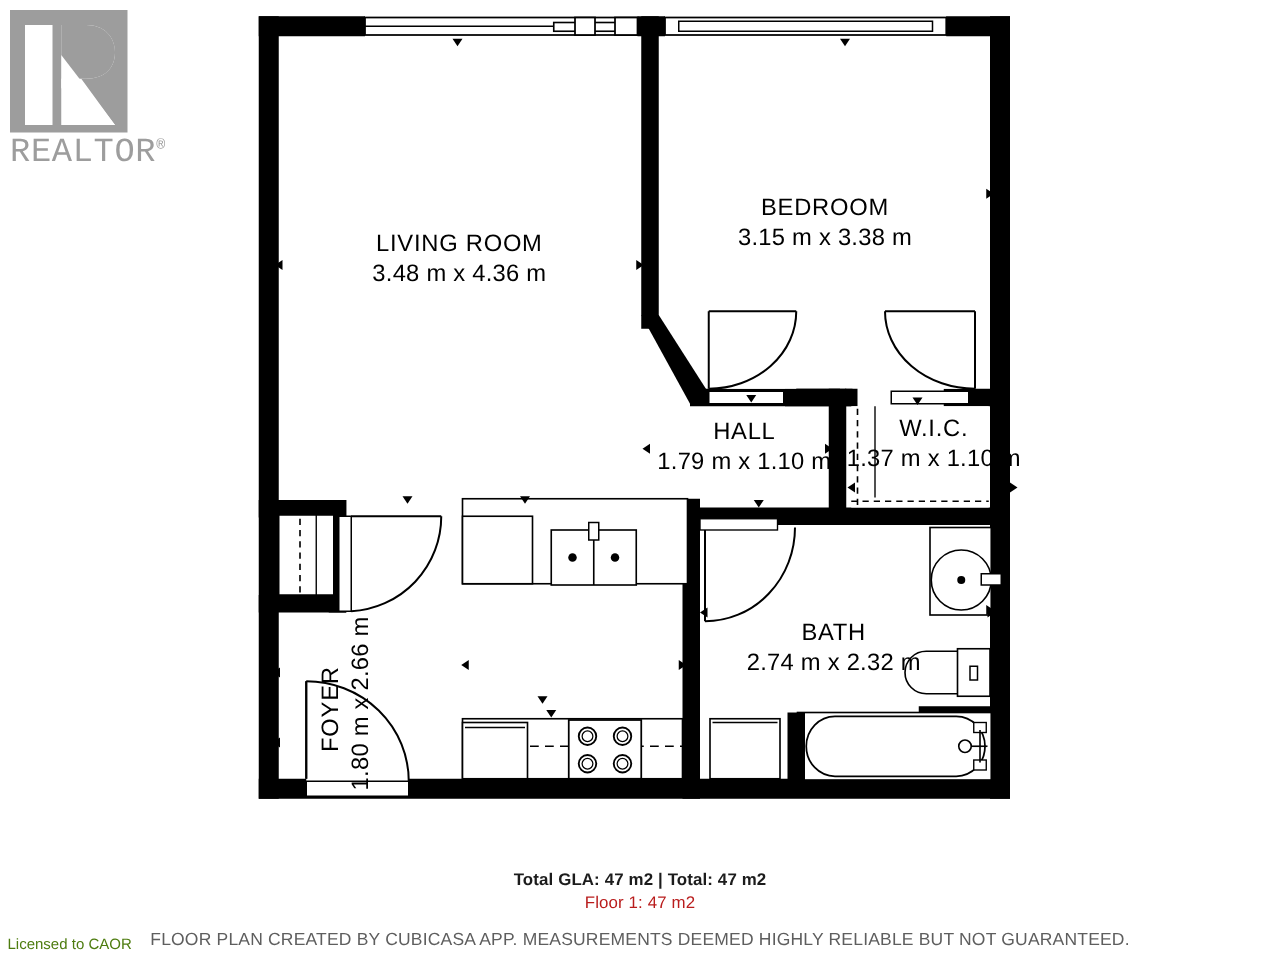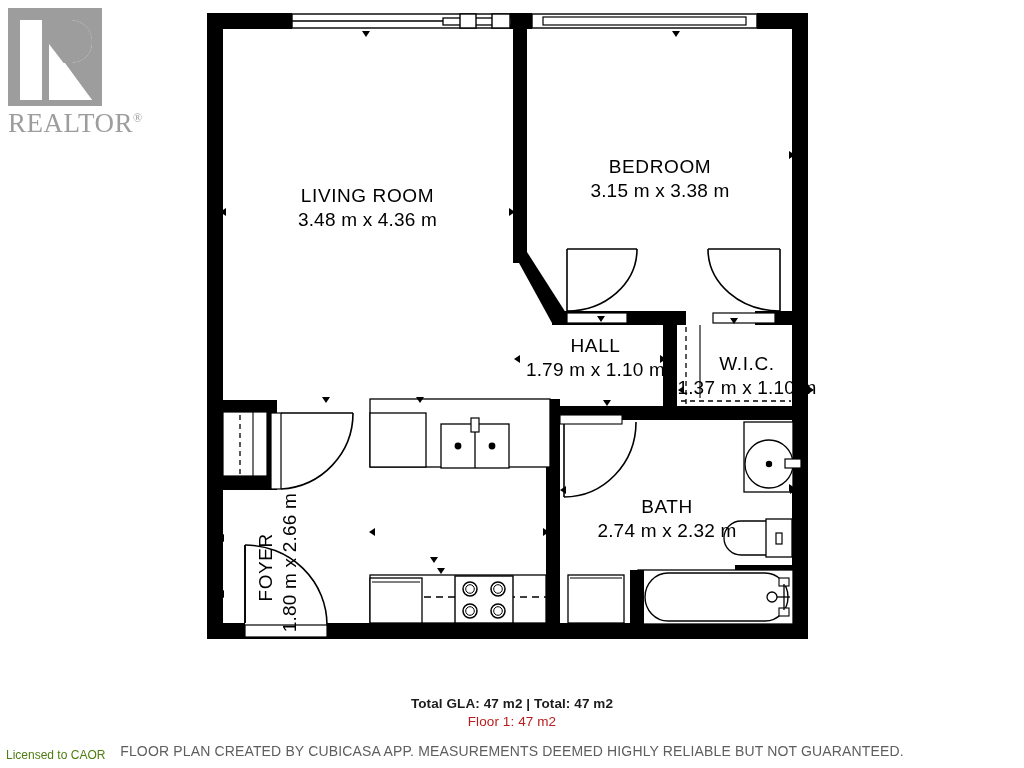--- a/index.html
+++ b/index.html
@@ -15,21 +15,21 @@
   
   #logo { position: absolute; left: 8px; top: 8px; width: 130px; height: 125px; }
   #logo .mark {
     position: absolute; left: 0; top: 0; width: 94px; height: 98px;
     background: #9d9d9d;
   }
   #logo .mark svg { display:block; }
   #logo .word {
     position: absolute; left: 0; top: 100px;
     font-size: 27px; letter-spacing: 0.5px; color: #9d9d9d;
-    font-family: Liberation Serif, serif; font-weight: 400;
+    font-family: Liberation Mono, monospace; font-weight: 400;
     white-space: nowrap;
   }
   #logo .word sup { font-size: 12px; vertical-align: super; }
 
   
   #plan { position: absolute; left: 0; top: 0; width: 1024px; height: 690px; }
 
   
   .room-label {
     position: absolute;
@@ -296,21 +296,21 @@
   <div class="room-label" style="left:550px; top:155px; width:220px;">
     <div class="rname">BEDROOM</div>
     <div class="rdim">3.15 m x 3.38 m</div>
   </div>
 
   <div class="room-label" style="left:508px; top:334px; width:175px;text-align:center;">
     <div class="rname">HALL</div>
     <div class="rdim">1.79 m x 1.10 m</div>
   </div>
 
-  <div class="room-label" style="left:672px; top:352px; width:150px;">
+  <div class="room-label" style="left:672px; top:332px; width:150px;">
     <div class="rname">W.I.C.</div>
     <div class="rdim">1.37 m x 1.10 m</div>
   </div>
 
 
   <div class="room-label" style="left:572px; top:495px; width:190px;">
     <div class="rname">BATH</div>
     <div class="rdim">2.74 m x 2.32 m</div>
   </div>
 

